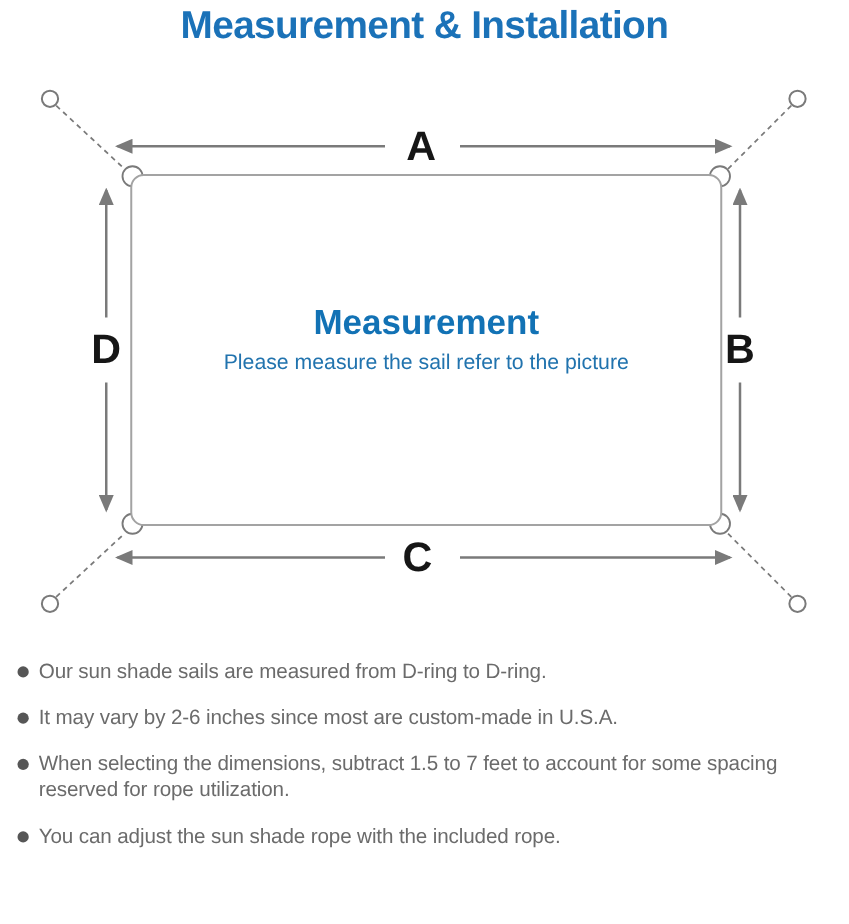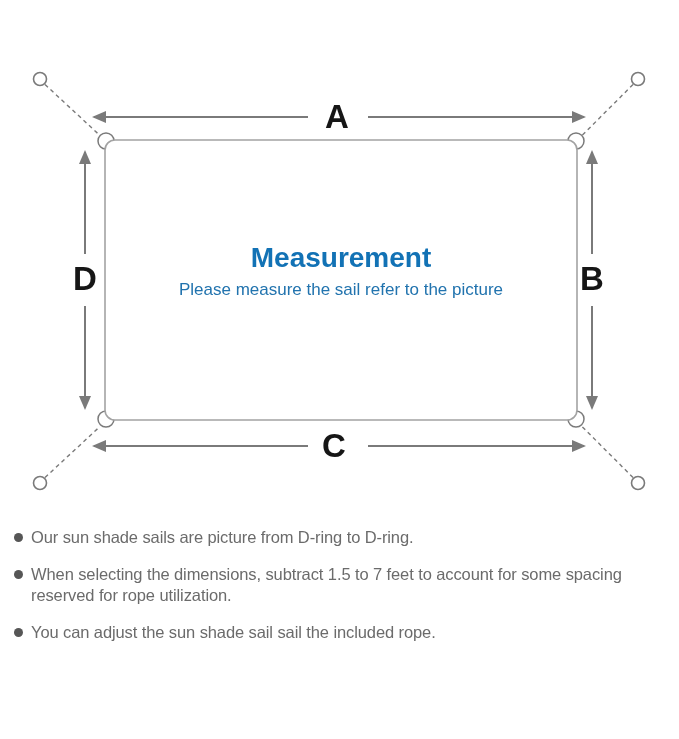--- a/index.html
+++ b/index.html
@@ -66,20 +66,21 @@
     border-radius: 50%;
     background: #565656;
     margin: 6px 8px 0 2px;
   }
 </style>
 </head>
 <body>
 
 <div class="page">
 
+  <div class="title">Measurement &amp; Installation</div>
 
   <svg class="diagram-svg" width="679" height="460" viewBox="0 0 679 460">
     <defs>
       <marker id="ah" viewBox="0 0 14 12" refX="12" refY="6" markerWidth="14" markerHeight="12" markerUnits="userSpaceOnUse" orient="auto">
         <path d="M0,0 L14,6 L0,12 Z" fill="#7a7a7a"></path>
       </marker>
     </defs>
 
     <g stroke="#7a7a7a" stroke-width="1.4" stroke-dasharray="4 3.5">
       <line x1="45" y1="29.5" x2="100" y2="80.5"></line>
@@ -128,25 +129,29 @@
     </g>
     <text x="592" y="235" text-anchor="middle" class="dim-label">B</text>
 
     <text x="341" y="212" text-anchor="middle" class="center-heading">Measurement</text>
     <text x="341" y="240" text-anchor="middle" class="center-subheading">Please measure the sail refer to the picture</text>
   </svg>
 
   <div class="notes">
     <div class="note">
       <span class="note-dot"></span>
-      <span class="note-text">Our sun shade sails are picture from D-ring to D-ring.</span>
+      <span class="note-text">Our sun shade sails are measured from D-ring to D-ring.</span>
+    </div>
+    <div class="note">
+      <span class="note-dot"></span>
+      <span class="note-text">It may vary by 2-6 inches since most are custom-made in U.S.A.</span>
     </div>
     <div class="note">
       <span class="note-dot"></span>
       <span class="note-text">When selecting the dimensions, subtract 1.5 to 7 feet to account for some spacing reserved for rope utilization.</span>
     </div>
     <div class="note">
       <span class="note-dot"></span>
-      <span class="note-text">You can adjust the sun shade sail sail the included rope.</span>
+      <span class="note-text">You can adjust the sun shade rope with the included rope.</span>
     </div>
   </div>
 
 </div>
 
 </body></html>

